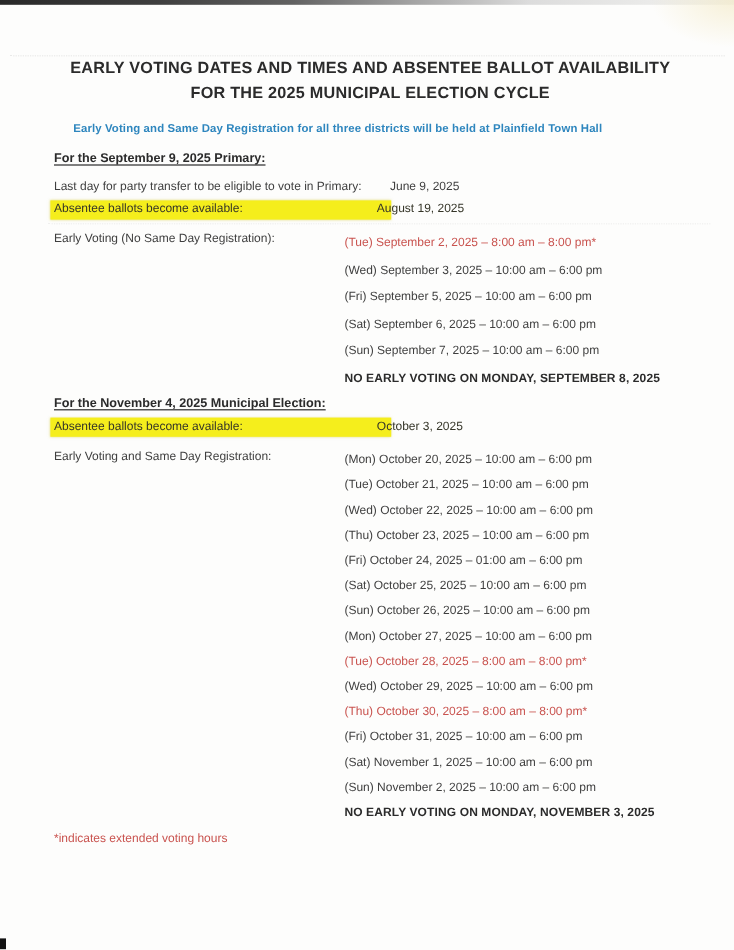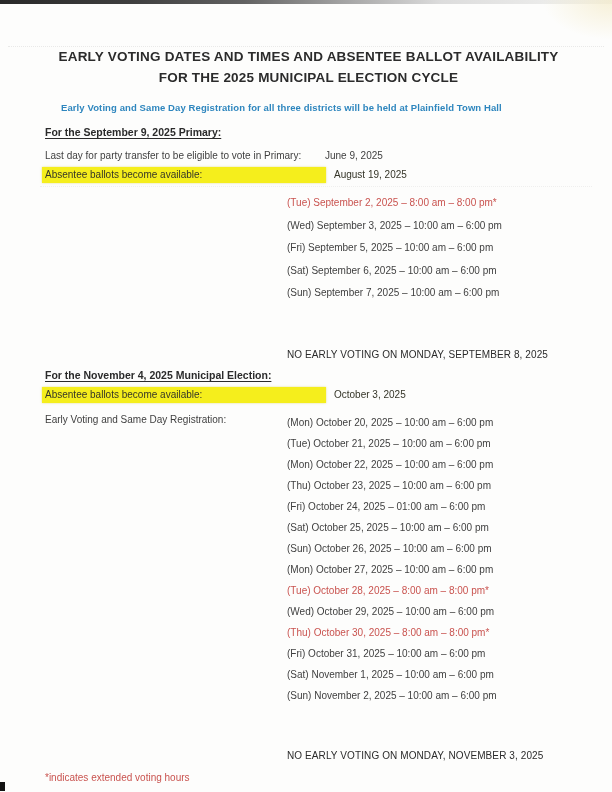--- a/index.html
+++ b/index.html
@@ -55,29 +55,29 @@
   }
   .plain-row{position:relative;margin-top:9px;font-size:10px;line-height:14px;height:14px;}
   .row-value{position:absolute;left:280px;top:0;white-space:nowrap;}
   .hl-row{
     position:relative;margin-top:4px;margin-left:-3px;padding-left:3px;
     width:284px;height:16px;line-height:16px;font-size:10px;
     background:var(--highlight-yellow);
     box-shadow:0 0 2px rgba(210,200,40,.55);
     color:#353528;
   }
-  .hl-row .row-value{left:292px;}
+  .hl-row .row-value{left:272px;}
   .ev-row{position:relative;margin-top:9px;font-size:10px;}
   .ev-label{position:absolute;left:0;top:0;line-height:15px;white-space:nowrap;}
   .dates{margin-left:242px;}
   .s1 .date-line{line-height:22.5px;}
   .s2 .date-line{line-height:21px;}
   .date-line{font-size:10px;white-space:nowrap;color:var(--body-ink);}
   .date-line.red{color:var(--extended-red);}
-  .date-line.bold{font-weight:normal;color:var(--bold-ink);letter-spacing:.1px;margin-top:39px;}
+  .date-line.bold{font-weight:bold;color:var(--bold-ink);letter-spacing:.1px;}
   .footnote{
     margin-top:5px;font-size:10px;line-height:14px;color:var(--extended-red);
   }
 </style>
 </head>
 <body>
 
 <div class="scan-top-edge"></div>
 <div class="scan-tint"></div>
 <div class="scan-noise-1"></div>
@@ -100,20 +100,21 @@
       <span>Last day for party transfer to be eligible to vote in Primary:</span>
       <span class="row-value">June 9, 2025</span>
     </div>
 
     <div class="hl-row">
       <span>Absentee ballots become available:</span>
       <span class="row-value">August 19, 2025</span>
     </div>
 
     <div class="ev-row">
+      <span class="ev-label">Early Voting (No Same Day Registration):</span>
       <div class="dates s1">
           <div class="date-line red">(Tue) September 2, 2025 – 8:00 am – 8:00 pm*</div>
           <div class="date-line">(Wed) September 3, 2025 – 10:00 am – 6:00 pm</div>
           <div class="date-line">(Fri) September 5, 2025 – 10:00 am – 6:00 pm</div>
           <div class="date-line">(Sat) September 6, 2025 – 10:00 am – 6:00 pm</div>
           <div class="date-line">(Sun) September 7, 2025 – 10:00 am – 6:00 pm</div>
           <div class="date-line bold">NO EARLY VOTING ON MONDAY, SEPTEMBER 8, 2025</div>
         </div>
     </div>
   </div>
@@ -124,21 +125,21 @@
     <div class="hl-row">
       <span>Absentee ballots become available:</span>
       <span class="row-value">October 3, 2025</span>
     </div>
 
     <div class="ev-row">
       <span class="ev-label">Early Voting and Same Day Registration:</span>
       <div class="dates s2">
           <div class="date-line">(Mon) October 20, 2025 – 10:00 am – 6:00 pm</div>
           <div class="date-line">(Tue) October 21, 2025 – 10:00 am – 6:00 pm</div>
-          <div class="date-line">(Mon) October 22, 2025 – 10:00 am – 6:00 pm</div>
+          <div class="date-line">(Wed) October 22, 2025 – 10:00 am – 6:00 pm</div>
           <div class="date-line">(Thu) October 23, 2025 – 10:00 am – 6:00 pm</div>
           <div class="date-line">(Fri) October 24, 2025 – 01:00 am – 6:00 pm</div>
           <div class="date-line">(Sat) October 25, 2025 – 10:00 am – 6:00 pm</div>
           <div class="date-line">(Sun) October 26, 2025 – 10:00 am – 6:00 pm</div>
           <div class="date-line">(Mon) October 27, 2025 – 10:00 am – 6:00 pm</div>
           <div class="date-line red">(Tue) October 28, 2025 – 8:00 am – 8:00 pm*</div>
           <div class="date-line">(Wed) October 29, 2025 – 10:00 am – 6:00 pm</div>
           <div class="date-line red">(Thu) October 30, 2025 – 8:00 am – 8:00 pm*</div>
           <div class="date-line">(Fri) October 31, 2025 – 10:00 am – 6:00 pm</div>
           <div class="date-line">(Sat) November 1, 2025 – 10:00 am – 6:00 pm</div>

